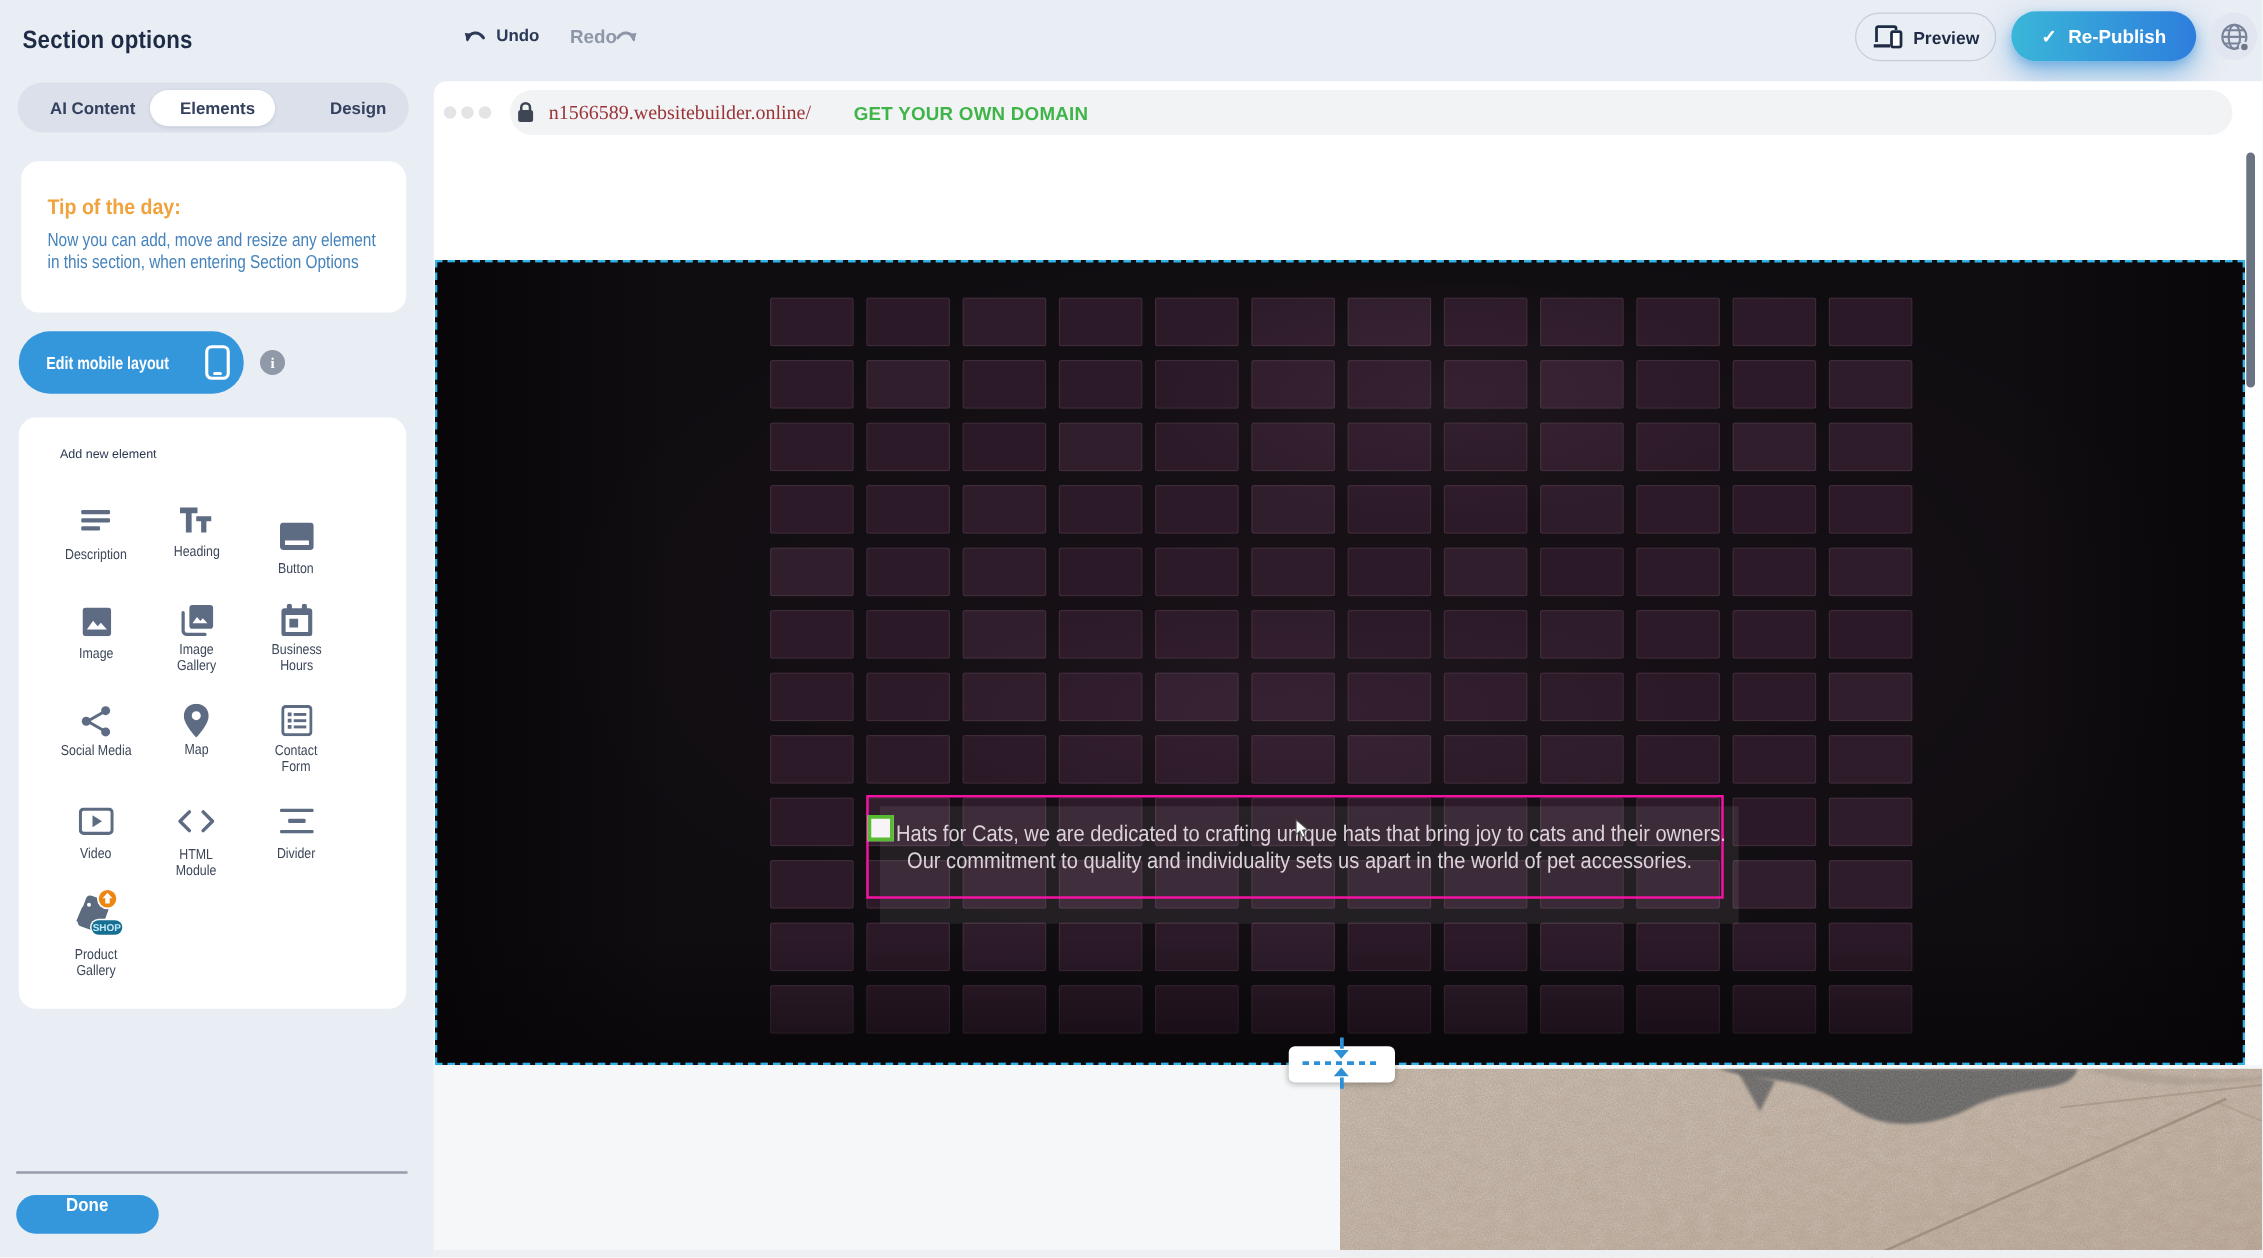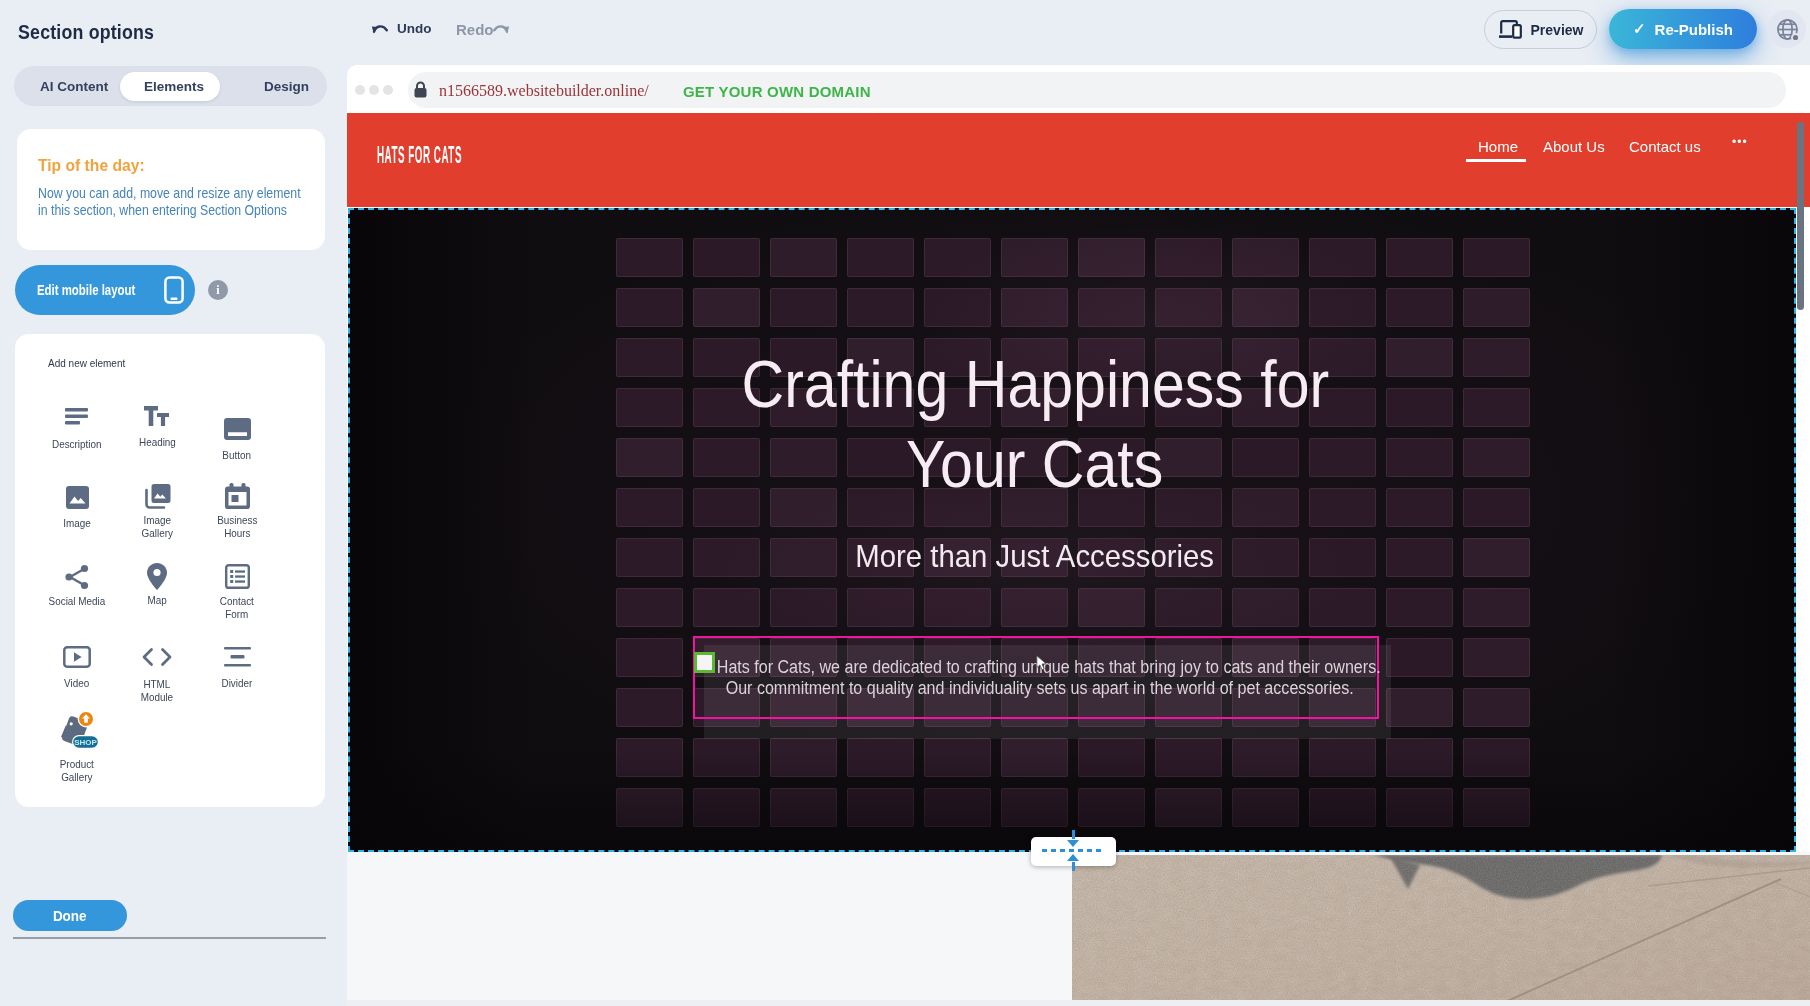--- a/index.html
+++ b/index.html
@@ -34,22 +34,22 @@
 .mob span { margin-left:22px; font-size:14px; font-weight:bold; color:#fff; transform:scaleX(.815); transform-origin:left center; white-space:nowrap; }
 .mob .ph { position:absolute; left:149px; top:11px; }
 .info { left:208px; top:280px; width:20px; height:20px; border-radius:50%; background:#8f99a8; color:#fff;
   font-size:12px; font-weight:bold; text-align:center; line-height:20px; font-family:"Liberation Serif",serif; }
 .add { left:15px; top:334px; width:310px; height:473px; }
 .addT { left:48px; top:358px; font-size:10px; color:#2c3850; }
 .el { position:absolute; width:80px; display:flex; flex-direction:column; align-items:center; }
 .el .ico { height:28px; display:flex; align-items:flex-start; justify-content:flex-start; }
 .el .lbl { margin-top:3px; font-size:11.5px; color:#3c4658; line-height:13px; text-align:center; transform:scaleX(.86); }
 .sideDiv { left:13px; top:937px; width:313px; height:1.5px; background:#959daa; }
-.done { left:13px; top:900px; width:114px; height:31px; border-radius:21px; background:#3496db;
-  display:flex; align-items:center; justify-content:center; }
+.done { left:13px; top:956px; width:114px; height:31px; border-radius:21px; background:#3496db;
+  display:flex; justify-content:center; }
 .done b { color:#fff; font-size:15px; transform:scaleX(.9); }
 
 .pane { left:347px; top:65px; width:1463px; height:941px; background:#fff; border-radius:10px 0 0 0; overflow:hidden; }
 .dot { width:10px; height:10px; border-radius:50%; background:#e3e4e6; top:20px; }
 .pill { left:61px; top:7px; width:1378px; height:36px; border-radius:18px; background:#f2f3f5; }
 .url { left:92px; top:17px; font-size:16px; color:#9a3438;font-family:Liberation Serif, serif; }
 .dom { left:336px; top:18px; font-size:15px; font-weight:bold; color:#3fb549; letter-spacing:.2px; }
 .redhead { left:0; top:48px; width:1463px; height:94px; background:#e23e2d; }
 .logo { left:30px; top:29px; color:#fff; font-size:11.5px; font-weight:bold; letter-spacing:.6px;
   transform:scale(.855,2.05); transform-origin:left top; white-space:nowrap; }
@@ -320,28 +320,20 @@
   <div class="abs dot" style="left:22px;"></div>
   <div class="abs dot" style="left:36px;"></div>
   <div class="abs pill"></div>
   <div class="abs" style="left:67px;top:16px;"><svg width="13" height="17" viewBox="0 0 13 17">
         <path fill="#3e4653" d="M2 7V5a4.5 4.5 0 0 1 9 0v2h-2V5a2.5 2.5 0 0 0-5 0v2z"></path>
         <rect x="0.5" y="7" width="12" height="9.5" rx="2" fill="#3e4653"></rect>
       </svg></div>
   <div class="abs url">n1566589.websitebuilder.online/</div>
   <div class="abs dom">GET YOUR OWN DOMAIN</div>
 
-  <div class="abs redhead">
-    <div class="abs logo">HATS FOR CATS</div>
-    <div class="abs nav" style="left:1131px;">Home</div>
-    <div class="abs nav" style="left:1196px;">About Us</div>
-    <div class="abs nav" style="left:1282px;">Contact us</div>
-    <div class="abs nav" style="left:1385px;top:22px;font-size:12px;letter-spacing:1px;">•••</div>
-    <div class="abs navU"></div>
-  </div>
 
   <div class="abs sitebg"></div>
   <div class="abs photo"><svg width="738" height="151" viewBox="0 0 738 151" preserveAspectRatio="none">
 <defs>
 <filter id="grain" x="-5%" y="-5%" width="110%" height="110%">
 <feTurbulence type="fractalNoise" baseFrequency="0.9" numOctaves="2" seed="11"></feTurbulence>
 <feColorMatrix type="matrix" values="0 0 0 0 0.33 0 0 0 0 0.28 0 0 0 0 0.24 0 0 0 0.85 0"></feColorMatrix>
 <feComponentTransfer>
               <feFuncA type="linear" slope="0.8" intercept="0"></feFuncA>
             </feComponentTransfer>
@@ -512,27 +504,20 @@
         <i></i>
         <i></i>
         <i></i>
         <i></i>
         <i></i>
         <i></i>
         <i></i>
         <i></i>
       </div>
     <div class="veil"></div>
-    <h1 class="title">
-        <span class="heroline">Crafting Happiness for</span>
-        <span class="heroline">Your Cats</span>
-      </h1>
-    <div class="subtitle">
-        <span class="heroline">More than Just Accessories</span>
-      </div>
     <div class="hilite"></div>
     <div class="pinkbox"></div>
     <div class="gsq"></div>
     <div class="para">
         <div class="l1">Hats for Cats, we are dedicated to crafting unique hats that bring joy to cats and their owners.</div>
         <div class="l2">Our commitment to quality and individuality sets us apart in the world of pet accessories.</div>
       </div>
     <div class="abs" style="left:686px;top:445px;"><svg width="11" height="16" viewBox="0 0 13 19">
           <path d="M1 1 L1 15 L4.6 11.8 L7 17.5 L9.6 16.4 L7.2 10.8 L12 10.4 Z" fill="#fff" stroke="#555" stroke-width="1"></path>
         </svg></div>

